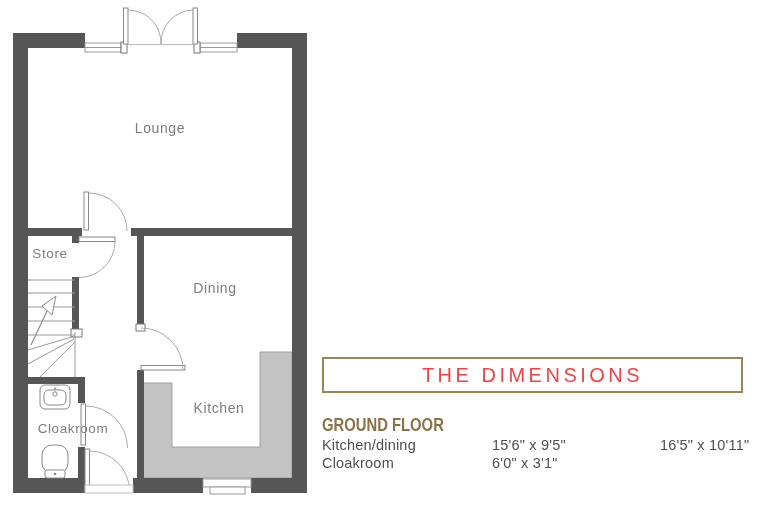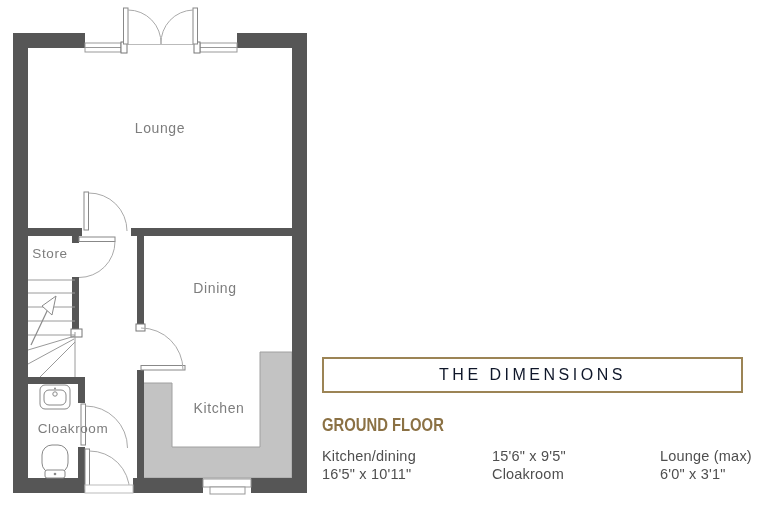--- a/index.html
+++ b/index.html
@@ -14,29 +14,29 @@
     font-size:14px;letter-spacing:.6px;
   }
   .room-label.small{font-size:13.5px;}
   
   .dims-panel{position:absolute;left:322px;top:357px;width:421px;}
   .dims-titlebox{
     box-sizing:border-box;width:421px;height:36px;
     border:2px solid #9c8455;display:flex;align-items:center;justify-content:center;
   }
   .dims-title{
-    color:#0f172a;font-size:16px;letter-spacing:3.5px;font-weight:400;
+    color:#ef4444;font-size:20px;letter-spacing:3.5px;font-weight:400;
   }
   .ground-floor{
     margin-top:21px;color:#8b7144;font-weight:bold;font-size:19px;
     transform:scaleX(.78);transform-origin:left center;white-space:nowrap;
     letter-spacing:0;
   }
   .dims-table{
-    margin-top:11px;display:grid;grid-template-columns:170px 168px 1fr;
+    display:grid;grid-template-columns:170px 168px 1fr;
     color:#4f4f4f;font-size:14.5px;line-height:18px;letter-spacing:.2px;
   }
   .dims-table span{white-space:nowrap;}
 </style>
 </head>
 <body>
 
 <svg id="plan" viewBox="0 0 320 510">
 
   <path d="M142,383 L172,383 L172,447 L260,447 L260,352 L292,352 L292,478 L142,478 Z" fill="#c3c3c3" stroke="#a0a0a0" stroke-width="1"></path>
@@ -150,19 +150,18 @@
   <div class="dims-titlebox">
     <span class="dims-title">THE DIMENSIONS</span>
   </div>
 
   <div class="ground-floor">GROUND FLOOR</div>
 
   <div class="dims-table">
     <span>Kitchen/dining</span>
     <span>15'6" x 9'5"</span>
 
-    <span>Lounge (max)</span>
     <span>16'5" x 10'11"</span>
 
     <span>Cloakroom</span>
     <span>6'0" x 3'1"</span>
   </div>
 </div>
 
 </body></html>

